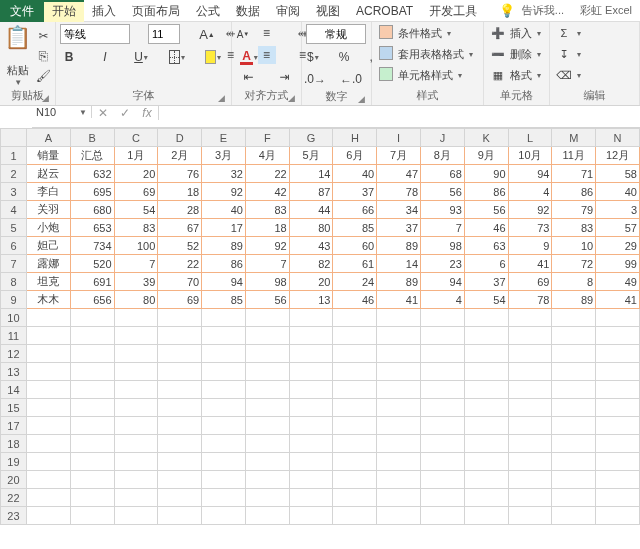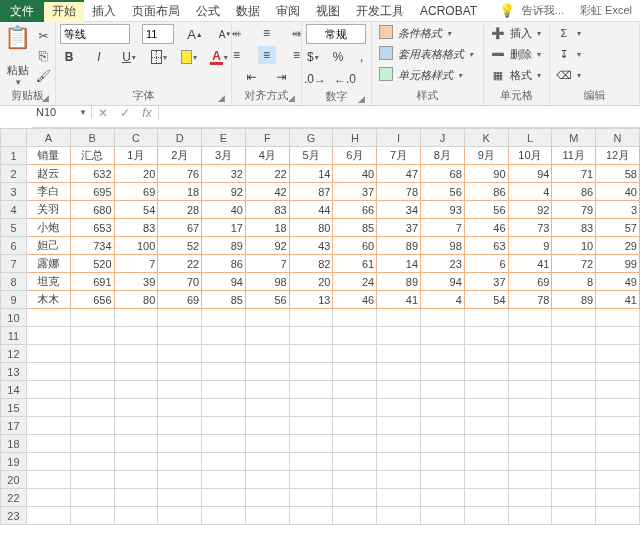--- a/index.html
+++ b/index.html
@@ -17,21 +17,21 @@
   .ribbon { height: 84px; background: #f3f3f3; display: flex; border-bottom: 1px solid #d4d4d4; }
   .group { border-right: 1px solid #e0e0e0; display: flex; flex-direction: column; padding: 2px 4px 0; }
   .group-body { flex: 1; display: flex; align-items: center; gap: 3px; }
   .group-label { text-align: center; font-size: 11px; color: #666; padding: 1px 0 2px; position: relative; }
   .group-label .launcher { position: absolute; right: 2px; bottom: 2px; font-size: 9px; color: #888; }
 
   .big-btn { display: flex; flex-direction: column; align-items: center; justify-content: center; width: 36px; height: 60px; cursor: pointer; }
   .big-btn .ic { font-size: 22px; }
   .big-btn .lbl { font-size: 11px; margin-top: 12px; }
   .col { display: flex; flex-direction: column; gap: 2px; }
-  .row { display: flex; align-items: center; gap: 12px; }
+  .row { display: flex; align-items: center; gap: 18px; }
   .sm { width: 18px; height: 18px; display: flex; align-items: center; justify-content: center; font-size: 12px; cursor: pointer; border: 1px solid transparent; }
   .sel { border: 1px solid #ababab; background: #fff; height: 20px; font-size: 11px; padding: 0 3px; }
   .fontname { width: 70px; }
   .fontsize { width: 32px; }
   .dd { font-size: 8px; color: #666; margin-left: 1px; }
   .btn-line { display: flex; align-items: center; gap: 4px; height: 18px; font-size: 11px; cursor: pointer; padding: 0 2px; }
   .btn-line .ic { width: 16px; text-align: center; }
 
   
   .i-border { width:14px; height:14px; border:1px solid #555; display:inline-block; position:relative; }
@@ -69,22 +69,22 @@
 <div class="titlebar">
   <div class="file-tab">文件</div>
   <div id="tabs-host" style="display:flex;">
       <div class="tab active">开始</div>
       <div class="tab">插入</div>
       <div class="tab">页面布局</div>
       <div class="tab">公式</div>
       <div class="tab">数据</div>
       <div class="tab">审阅</div>
       <div class="tab">视图</div>
+      <div class="tab">ACROBAT</div>
       <div class="tab">开发工具</div>
-      <div class="tab">ACROBAT</div>
     </div>
   <div class="title-right">
     <span class="bulb">💡</span>
     <span>告诉我...</span>
     <span style="margin-left:10px;">彩虹 Excel</span>
   </div>
 </div>
 
 <div class="ribbon">
 
@@ -170,21 +170,21 @@
       </div>
       <div class="row">
         <span class="sm">.0→</span>
         <span class="sm">←.0</span>
       </div>
     </div>
     <div class="group-label"><span>数字</span><span class="launcher">◢</span></div>
   </div>
 
   <div class="group" style="width:112px;">
-    <div class="group-body col" style="align-items:flex-start; gap:3px;font-style:italic;">
+    <div class="group-body col" style="align-items:flex-start; gap:3px;">
       <div class="btn-line">
           <span class="ic"><span class="sq r"></span></span>
           <span>条件格式</span>
           <span class="dd">▾</span>
         </div>
       <div class="btn-line">
           <span class="ic"><span class="sq b"></span></span>
           <span>套用表格格式</span>
           <span class="dd">▾</span>
         </div>

